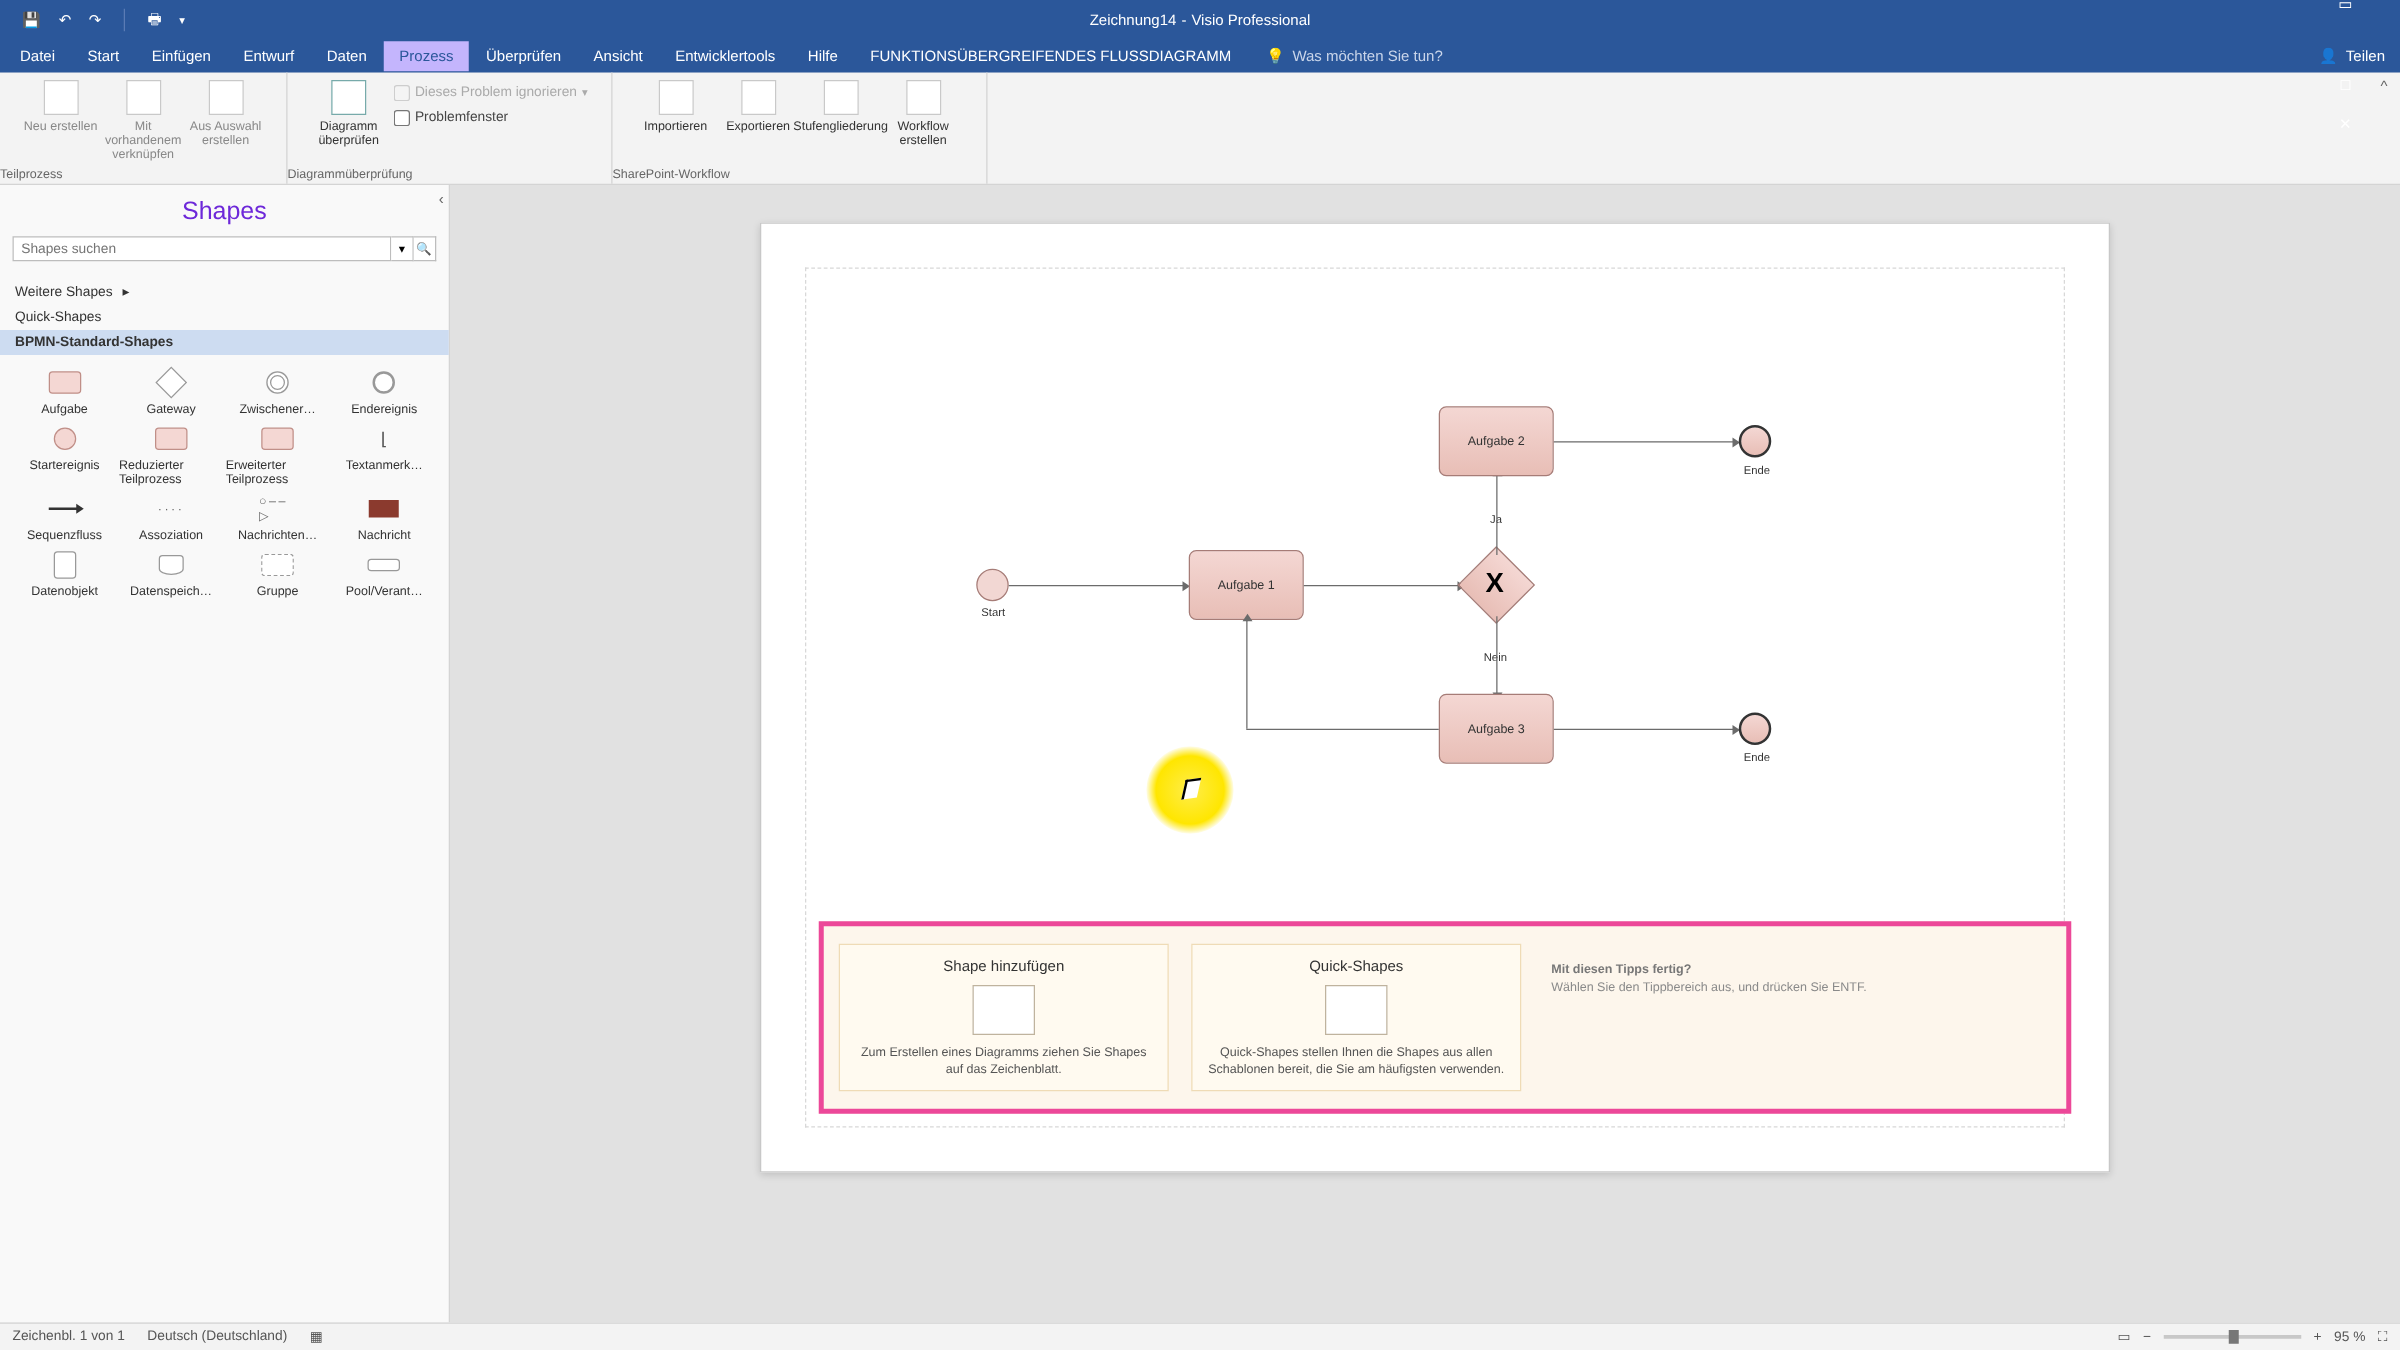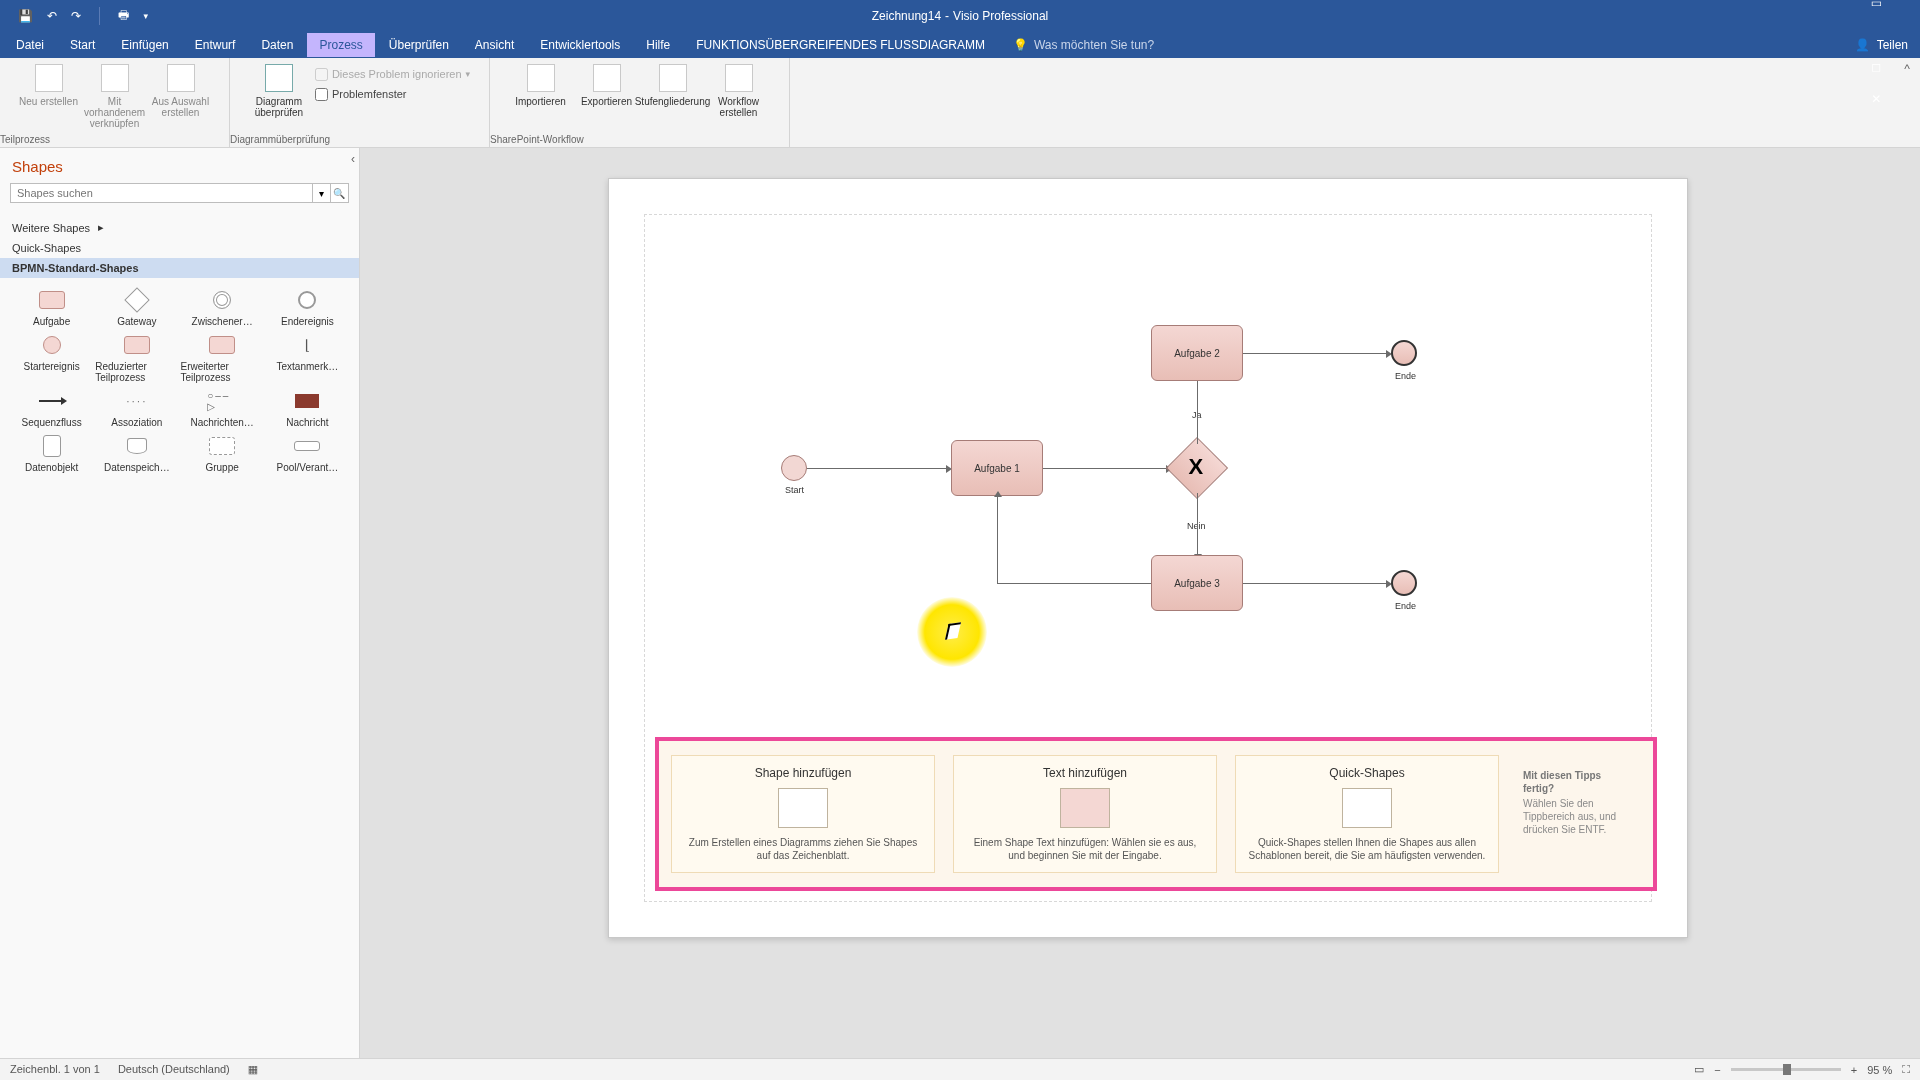--- a/index.html
+++ b/index.html
@@ -27,21 +27,21 @@
 .rbtns { display:flex; gap:6px;}
 .rbtn { display:flex; flex-direction:column; align-items:center; width:60px; font-size:10px; color:#888; text-align:center; line-height:1.1; padding-top:2px;}
 .rbtn.small { width:auto; flex-direction:row; gap:4px; font-size:11px; color:#444; align-items:center;}
 .rbtn .bigicon { width:28px; height:28px; border:1px solid #c9c9c9; margin-bottom:4px; background:#fff;}
 .rstack { display:flex; flex-direction:column; gap:5px; padding-top:4px;}
 
 
 .workspace { display:flex; height:calc(100% - 32px - 26px - 90px - 22px);}
 .shapes-pane { width:360px; background:#f9f9f9; border-right:1px solid #d4d4d4; position:relative;}
 .shapes-collapse { position:absolute; top:4px; right:4px; font-size:12px; color:#666; cursor:pointer;}
-.shapes-title { font-size:15px; color:#c2410c; padding:10px 12px 8px;}
+.shapes-title { font-size:20px; color:#6d28d9; padding:10px 12px 8px;text-align:center;}
 .shapes-search { margin:0 10px; display:flex;}
 .shapes-search input { flex:1; font-size:11px; padding:3px 6px; border:1px solid #bdbdbd;}
 .shapes-search .sd { width:18px; border:1px solid #bdbdbd; border-left:none; background:#fff; font-size:10px; display:flex; align-items:center; justify-content:center;}
 .more-shapes { font-size:11px; padding:18px 12px 4px; color:#333; display:flex; align-items:center; gap:8px;}
 .stencil { font-size:11px; padding:4px 12px; color:#333; cursor:pointer;}
 .stencil.selected { background:#cddcf1; font-weight:600;}
 .shape-grid { display:grid; grid-template-columns:repeat(4,1fr); gap:6px 2px; padding:10px 10px;}
 .sg-item { display:flex; flex-direction:column; align-items:center; font-size:10px; color:#333; cursor:grab;}
 .sg-icon { width:30px; height:24px; margin-bottom:4px; display:flex; align-items:center; justify-content:center;}
 .sg-rect { width:26px; height:18px; border:1px solid #999; border-radius:3px; background:#fff;}
@@ -371,25 +371,20 @@
         <div class="cursor" style="left:302px; top:408px;"></div>
       </div>
 
       <div class="tipbar">
         <div class="tipcard">
           <h4>Shape hinzufügen</h4>
           <div class="timg"></div>
           <p>Zum Erstellen eines Diagramms ziehen Sie Shapes auf das Zeichenblatt.</p>
         </div>
         <div class="tipcard">
-          <h4>Text hinzufügen</h4>
-          <div class="timg" style="background:#f4d7d3;"></div>
-          <p>Einem Shape Text hinzufügen: Wählen sie es aus, und beginnen Sie mit der Eingabe.</p>
-        </div>
-        <div class="tipcard">
           <h4>Quick-Shapes</h4>
           <div class="timg"></div>
           <p>Quick-Shapes stellen Ihnen die Shapes aus allen Schablonen bereit, die Sie am häufigsten verwenden.</p>
         </div>
         <div class="tiphint">
           <b>Mit diesen Tipps fertig?</b>
           <span>Wählen Sie den Tippbereich aus, und drücken Sie ENTF.</span>
         </div>
       </div>
     </div>

